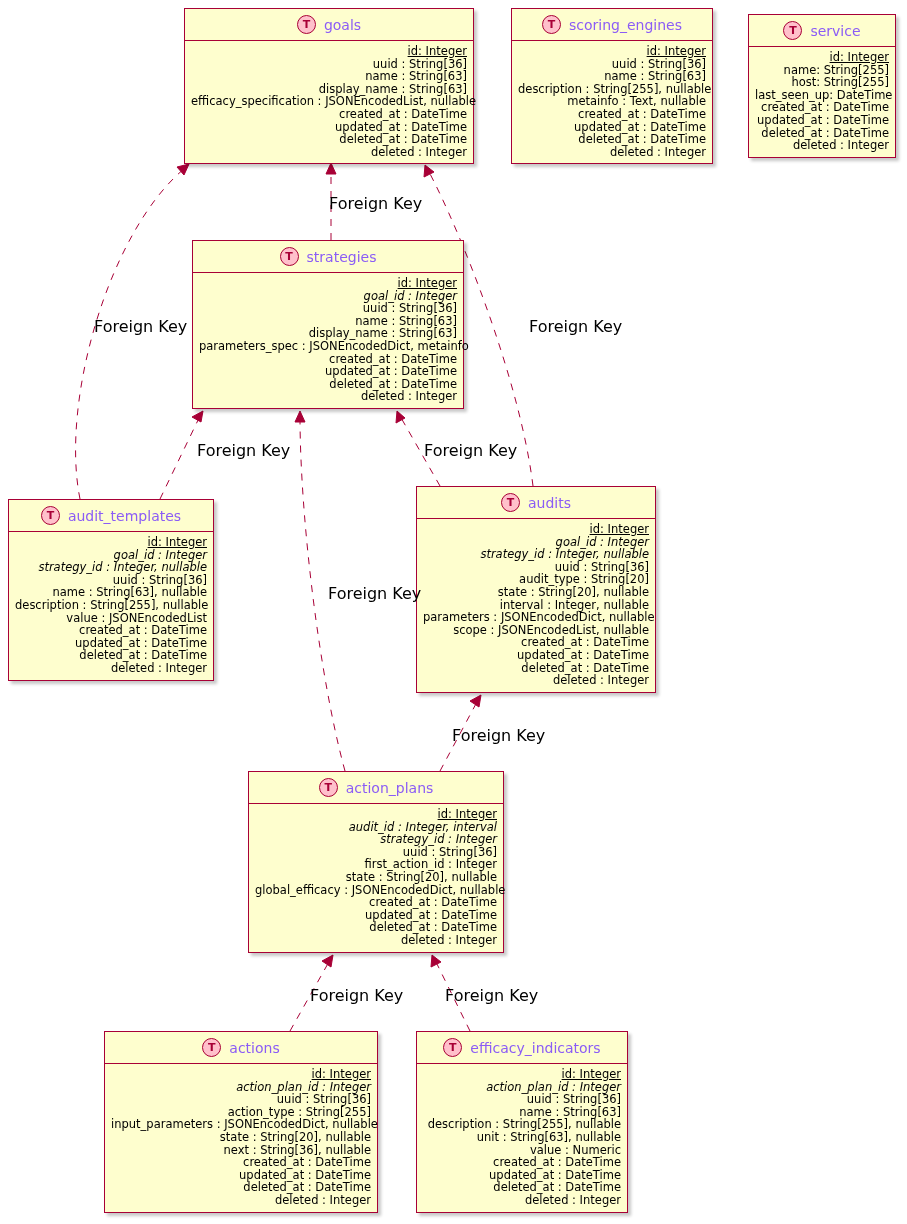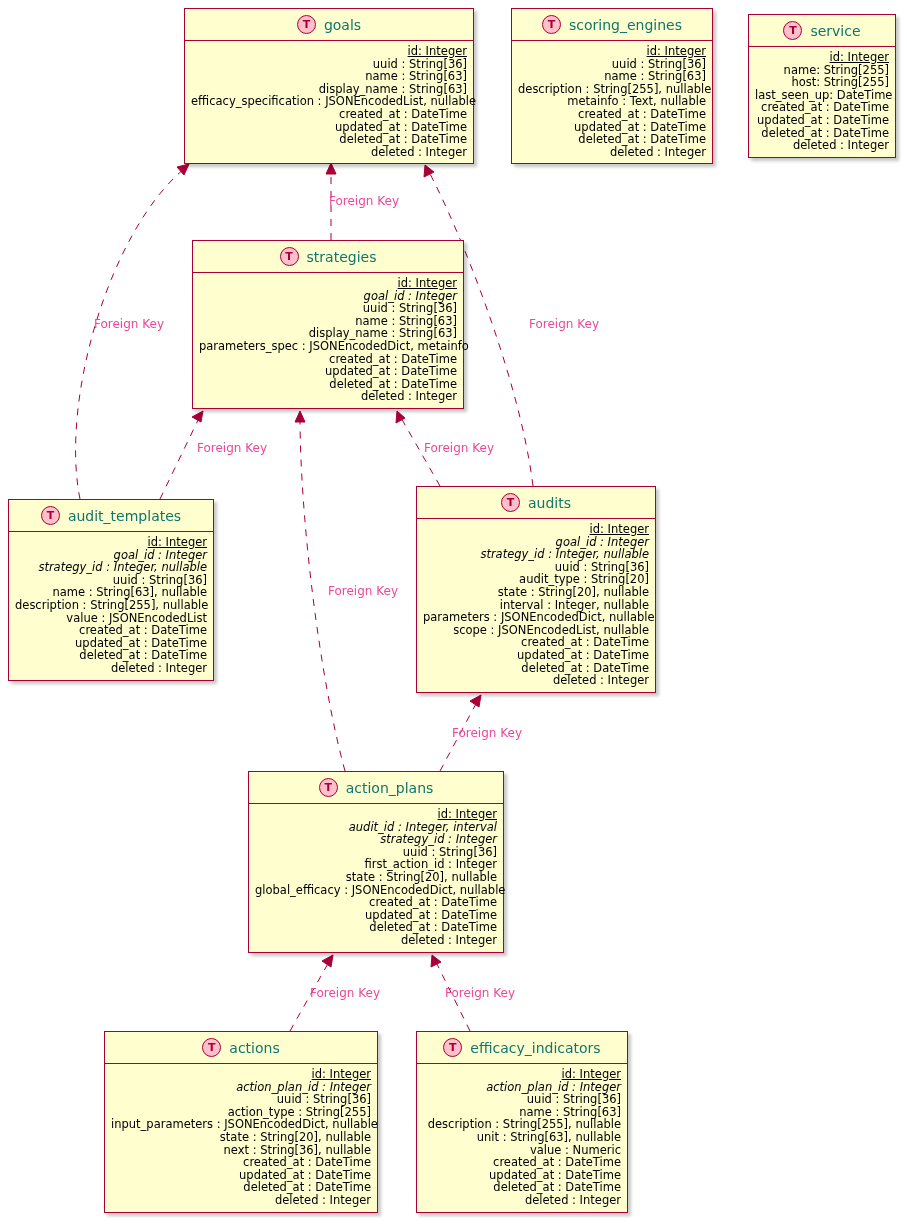--- a/index.html
+++ b/index.html
@@ -34,21 +34,21 @@
     display: flex;
     align-items: center;
     justify-content: center;
     gap: 8px;
     padding: 6px 10px 6px 10px;
     border-bottom: 1px solid #a80036;
     position: relative;
   }
   .entity-title {
     font-size: 14px;
-    color: #0f766e;
+    color: #8b5cf6;
     white-space: nowrap;
   }
   .tcircle {
     width: 17px;
     height: 17px;
     border-radius: 50%;
     background: #ffc0cb;
     border: 1px solid #a80036;
     color: #a80036;
     font-size: 11px;
@@ -70,22 +70,22 @@
     white-space: nowrap;
   }
   .field.pk {
     text-decoration: underline;
   }
   .field.fk {
     font-style: italic;
   }
   .edge-label {
     position: absolute;
-    font-size: 12px;
-    color: #ec4899;
+    font-size: 16px;
+    color: #000000;
     white-space: nowrap;
     text-align: right;
   }
 </style>
 </head>
 <body>
 
 <div id="canvas">
 
   <svg class="edges" id="edges-svg">

